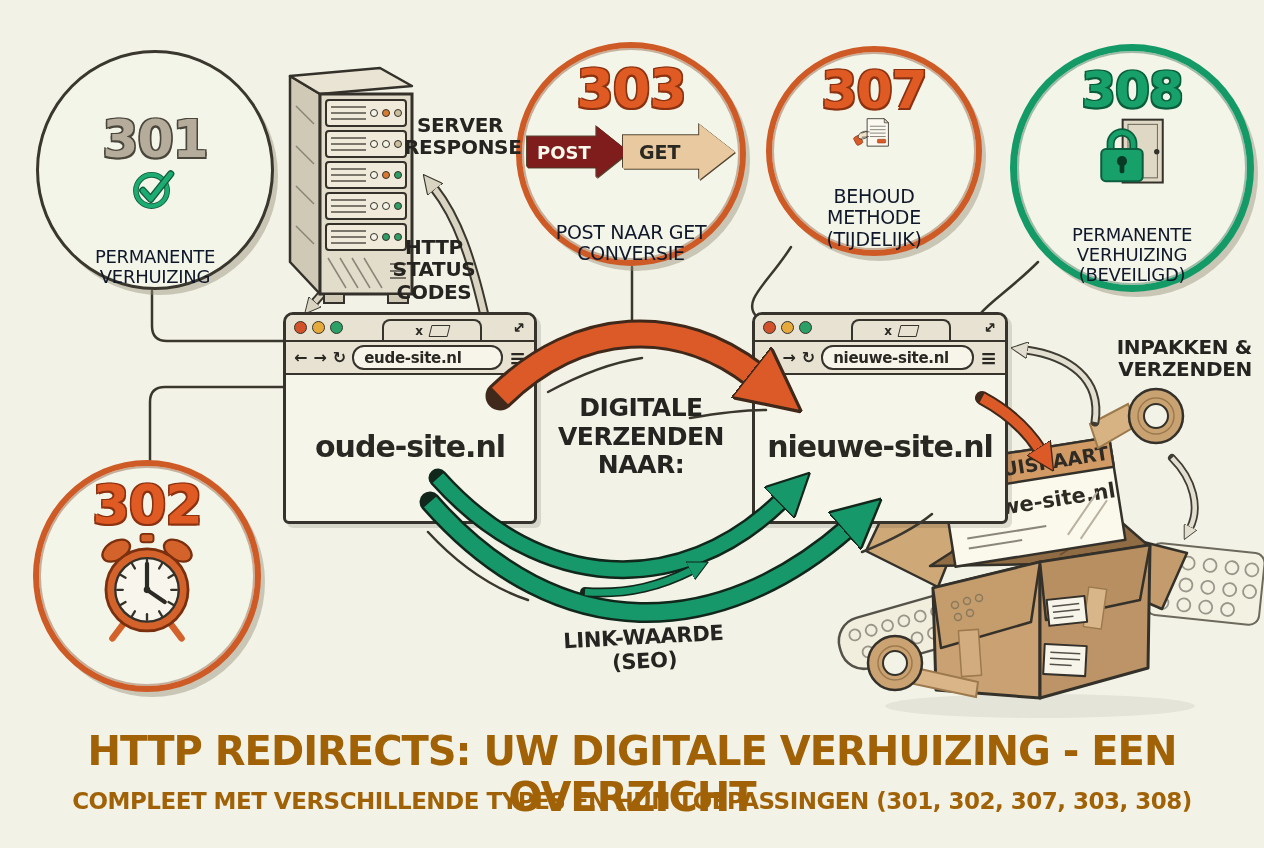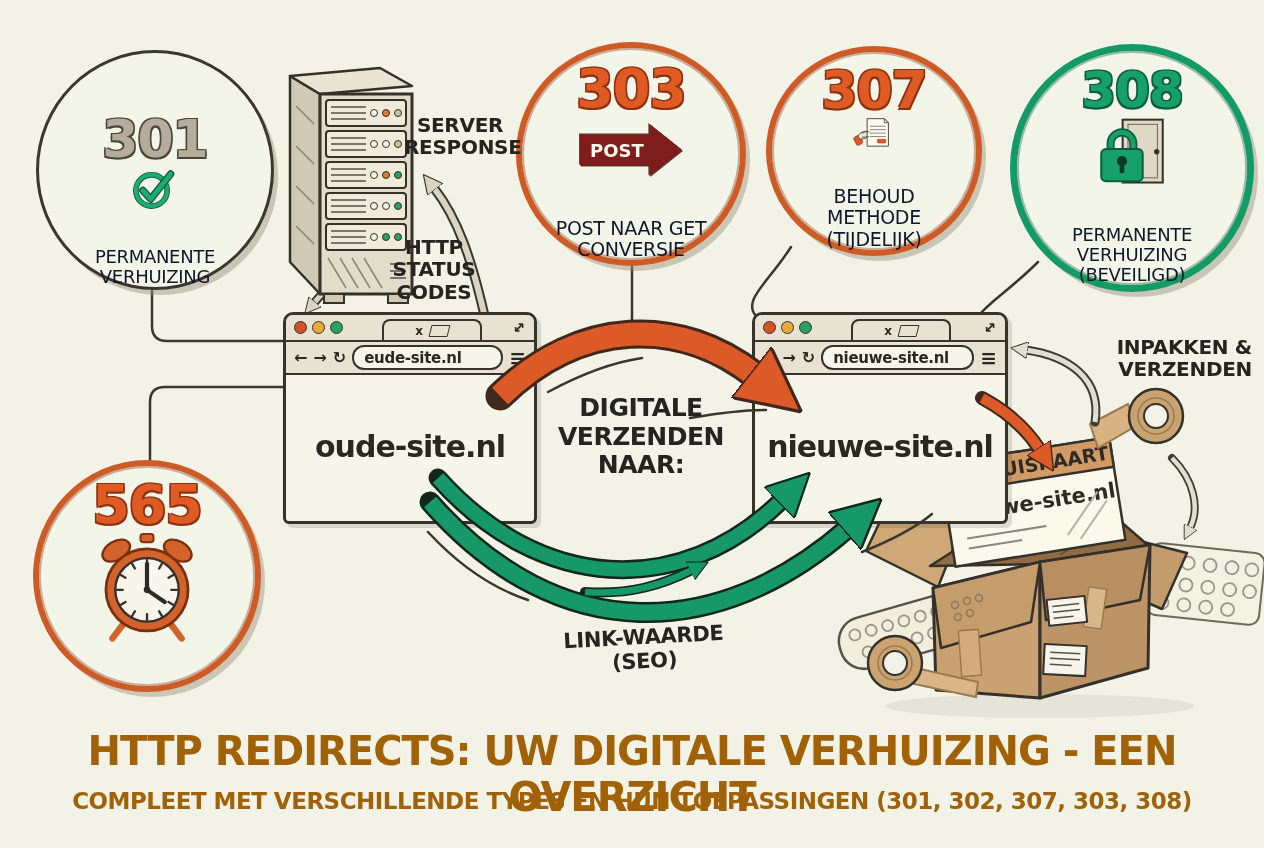--- a/index.html
+++ b/index.html
@@ -233,20 +233,21 @@
       <path d="M30,54 L48,74 L94,16" fill="none" stroke="#0F5C3C" stroke-width="17" stroke-linecap="round" stroke-linejoin="round"></path>
       <path d="M30,54 L48,74 L94,16" fill="none" stroke="#1CAC72" stroke-width="11" stroke-linecap="round" stroke-linejoin="round"></path>
     </svg>
     <div class="clabel" style="font-size:18px;width:150px;">PERMANENTE VERHUIZING</div>
   </div>
 
   <div class="circle ring-orange" style="left:516px;top:42px;width:230px;height:224px;padding-top:14px;box-sizing:border-box;">
     <div class="code code-orange" style="font-size:54px;">303</div>
     <div class="pg-row">
       <div class="pg pg-post">POST</div>
+      <div class="pg pg-get">GET</div>
     </div>
     <div class="clabel" style="font-size:19px;width:170px;">POST NAAR GET CONVERSIE</div>
   </div>
 
   <div class="circle ring-orange" style="left:766px;top:46px;width:216px;height:210px;padding-top:12px;box-sizing:border-box;">
     <div class="code code-orange" style="font-size:52px;">307</div>
     <svg width="120" height="80" viewBox="0 0 120 88" style="margin:2px 0;">
       <rect x="4" y="52" width="20" height="26" rx="5" fill="#D95B28" stroke="#8C3210" stroke-width="2" transform="rotate(-28 14 65)"></rect>
       <ellipse cx="30" cy="50" rx="17" ry="10" fill="#F1E3CB" stroke="#34312A" stroke-width="2" transform="rotate(-22 30 50)"></ellipse>
       <polygon points="40,2 90,2 102,14 102,82 40,82" fill="#FCFAF0" stroke="#34312A" stroke-width="2.5" stroke-linejoin="round"></polygon>
@@ -267,21 +268,21 @@
       <path d="M28,52 v-12 a17,17 0 0 1 34,0 v12" fill="none" stroke="#0B5E3D" stroke-width="12" stroke-linecap="round"></path>
       <path d="M28,52 v-12 a17,17 0 0 1 34,0 v12" fill="none" stroke="#17A06A" stroke-width="7" stroke-linecap="round"></path>
       <rect x="14" y="48" width="62" height="48" rx="7" fill="#17A06A" stroke="#0B5E3D" stroke-width="3"></rect>
       <circle cx="45" cy="66" r="7.5" fill="#083B26"></circle>
       <rect x="41.5" y="69" width="7" height="15" rx="2.5" fill="#083B26"></rect>
     </svg>
     <div class="clabel" style="font-size:18px;width:150px;">PERMANENTE VERHUIZING (BEVEILIGD)</div>
   </div>
 
   <div class="circle ring-orange" style="left:33px;top:460px;width:228px;height:232px;padding-top:12px;box-sizing:border-box;">
-    <div class="code code-orange" style="font-size:54px;">565</div>
+    <div class="code code-orange" style="font-size:54px;">302</div>
     <svg width="130" height="112" viewBox="0 0 130 120" style="margin:0;">
       <ellipse cx="32" cy="20" rx="16" ry="10" fill="#D4622B" stroke="#7A300F" stroke-width="2.5" transform="rotate(-30 32 20)"></ellipse>
       <ellipse cx="98" cy="20" rx="16" ry="10" fill="#D4622B" stroke="#7A300F" stroke-width="2.5" transform="rotate(30 98 20)"></ellipse>
       <rect x="58" y="2" width="14" height="9" rx="3" fill="#D4622B" stroke="#7A300F" stroke-width="2"></rect>
       <line x1="40" y1="98" x2="28" y2="114" stroke="#D4622B" stroke-width="7" stroke-linecap="round"></line>
       <line x1="90" y1="98" x2="102" y2="114" stroke="#D4622B" stroke-width="7" stroke-linecap="round"></line>
       <circle cx="65" cy="62" r="44" fill="#D4622B" stroke="#7A300F" stroke-width="3"></circle>
       <circle cx="65" cy="62" r="34" fill="#F8F6EC" stroke="#34312A" stroke-width="2.5"></circle>
       <g stroke="#34312A" stroke-width="2.5" stroke-linecap="round">
         <line x1="65" y1="30" x2="65" y2="36"></line>

